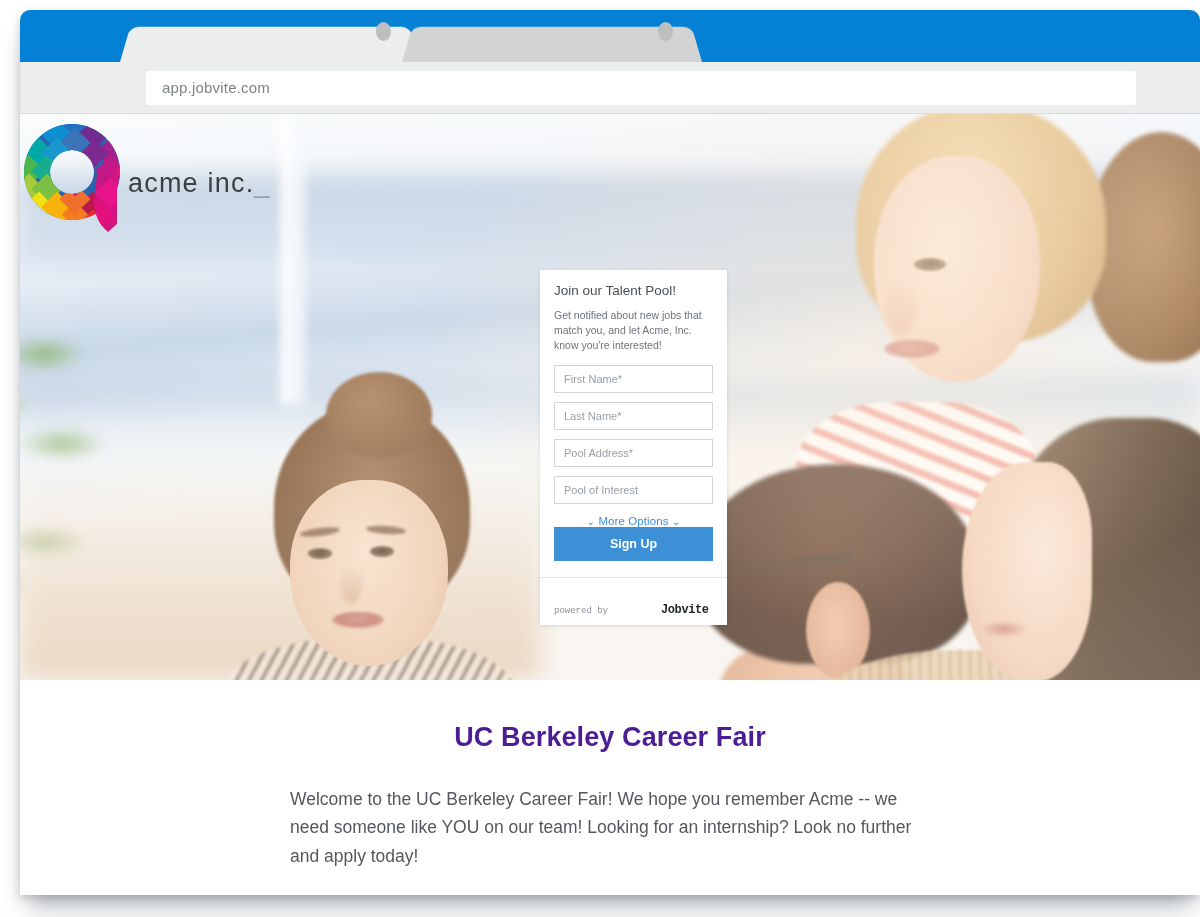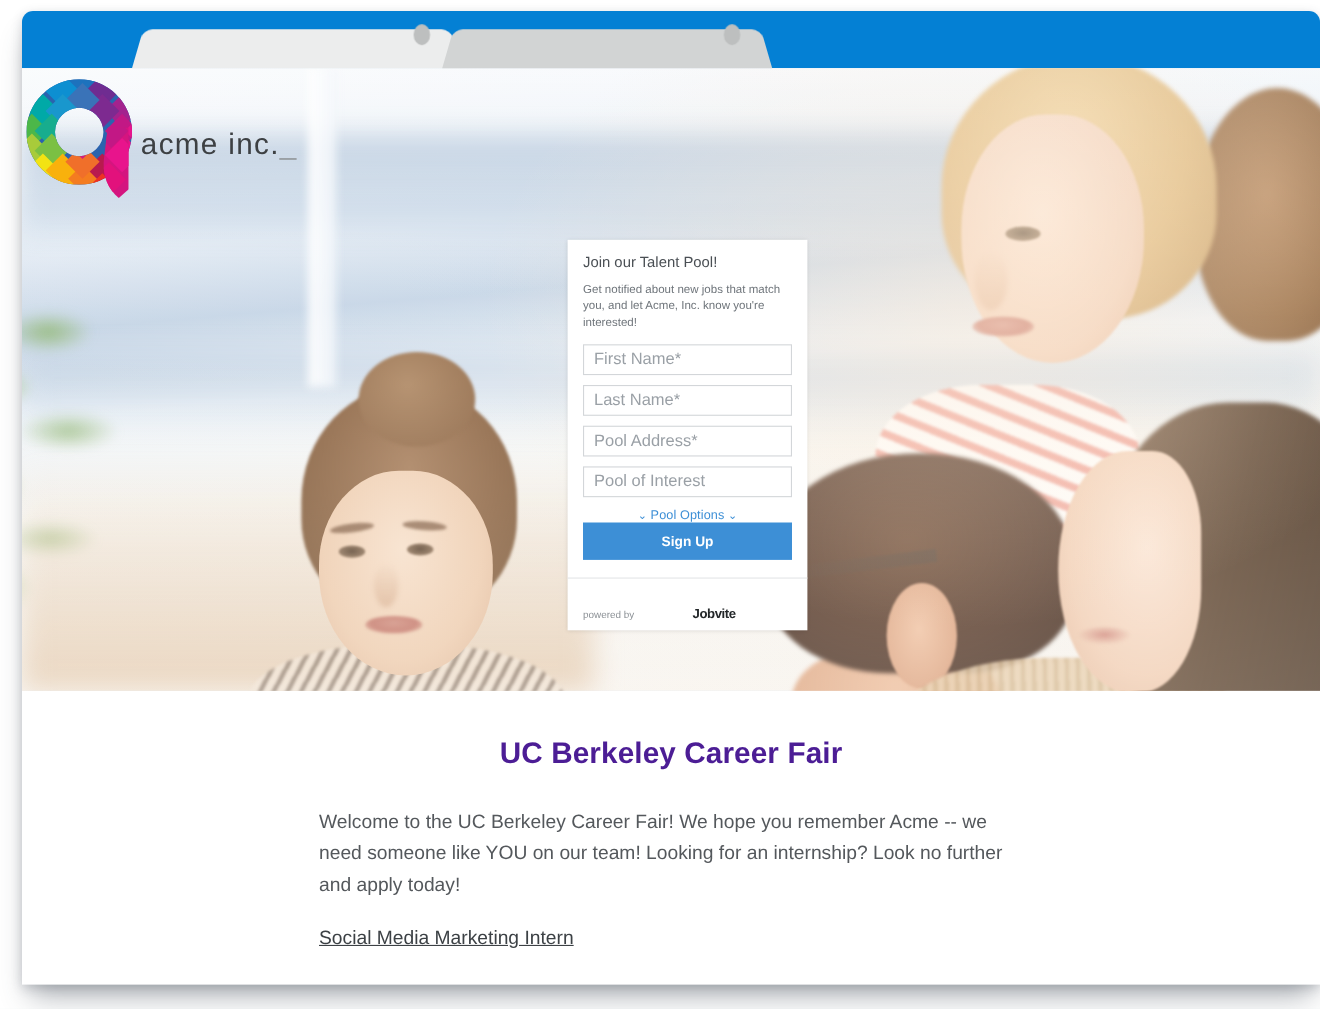--- a/index.html
+++ b/index.html
@@ -298,22 +298,22 @@
   #logo-mark { width: 108px; height: 118px; display:block; }
   #logo-wordmark {
     margin-top: 8px;
     font-size: 27px; color: #3d4043; letter-spacing: 1.2px;
     font-family: "Liberation Sans", sans-serif;
   }
   #logo-wordmark .tail { color:#9aa0a5; letter-spacing:0; }
 
   
   #signup-card {
-    position:absolute; left:496px; top:156px;
-    width: 218px;
+    position:absolute; left:520px; top:156px;
+    width: 187px;
     background: #ffffff;
     z-index: 6;
     box-shadow: 0 1px 4px rgba(0,0,0,.13);
   }
   #signup-body { padding: 13px 14px 16px 14px; }
   #card-title {
     font-size: 13.5px; color: #4a4f54; margin-bottom: 10px;
   }
   #card-sub {
     font-size: 10.5px; color: #6f757b; line-height: 1.42; margin-bottom: 12px;
@@ -327,39 +327,39 @@
     color:#fff; font-size:12.5px; font-weight:bold; letter-spacing:.2px;
   }
   #attach-chevron {
     position:absolute; right: 13px; top: 10px;
     color:#fff; font-size: 12px; line-height: 1;
   }
   .text-field {
     margin-top: 9px; height: 28px;
     border: 1px solid #d3d6d9; background:#fff;
     display:flex; align-items:center; padding-left: 9px;
-    font-size: 15px; color:#9aa0a6;
+    font-size: 11px; color:#9aa0a6;
     cursor: text;
     text-align: center;
   }
   #more-options {
     margin-top: 11px; text-align:center;
     font-size: 11.5px; color:#3d8fd6; cursor:pointer;
     letter-spacing:.1px;
   }
   #more-options .chev { font-size: 10px; }
   #signup-button {
     height: 34px; background:#3d8fd6;
     display:flex; align-items:center; justify-content:center;
     color:#fff; font-size:12.5px; font-weight:bold; cursor:pointer;
   }
   #card-footer {
     border-top: 1px solid #e3e5e7;
     padding: 25px 14px 8px 14px;
-    display:flex; align-items:baseline; gap:5px;
+    display:flex; align-items:baseline; gap:5px;font-family:Liberation Mono, monospace;
   }
   #powered-by { font-size: 9px; color:#8c9196; }
   #jobvite-word {
     font-size: 12px; font-weight: bold; color: #232729; letter-spacing:-.4px;margin-left:48px;
   }
 
   
   #content {
     background:#fff;
     padding: 42px 0 0 0;
@@ -393,20 +393,23 @@
     <div class="tab" id="tab-inactive-1">
       <span></span>
     </div>
     <div class="tab-dot" id="tab-dot-1"></div>
     <div class="tab" id="tab-active">
       <span></span>
     </div>
     <div class="tab-dot" id="tab-dot-2"></div>
   </div>
 
+  <div id="addressbar-strip">
+    <div id="url-field">app.jobvite.com</div>
+  </div>
 
   <div id="hero">
     <div id="hero-bg"></div>
     <div id="mullion"></div>
     <div id="plant"></div>
     <div id="warm-band"></div>
 
     <div id="figure-bun">
       <div class="body"></div>
         <div class="hair"></div>
@@ -510,21 +513,21 @@
         <div id="card-sub">Get notified about new jobs that match you, and let Acme, Inc. know you're interested!</div>
 
 
         <div class="text-field">First Name*</div>
         <div class="text-field">Last Name*</div>
         <div class="text-field">Pool Address*</div>
         <div class="text-field">Pool of Interest</div>
 
         <div id="more-options">
           <span class="chev">⌄</span>
-          <span>Pool Options</span>
+          <span>More Options</span>
           <span class="chev">⌄</span>
         </div>
 
         <div id="signup-button">Sign Up</div>
       </div>
       <div id="card-footer">
         <span id="powered-by">powered by</span>
         <span id="jobvite-word">Jobvite</span>
       </div>
     </div>

